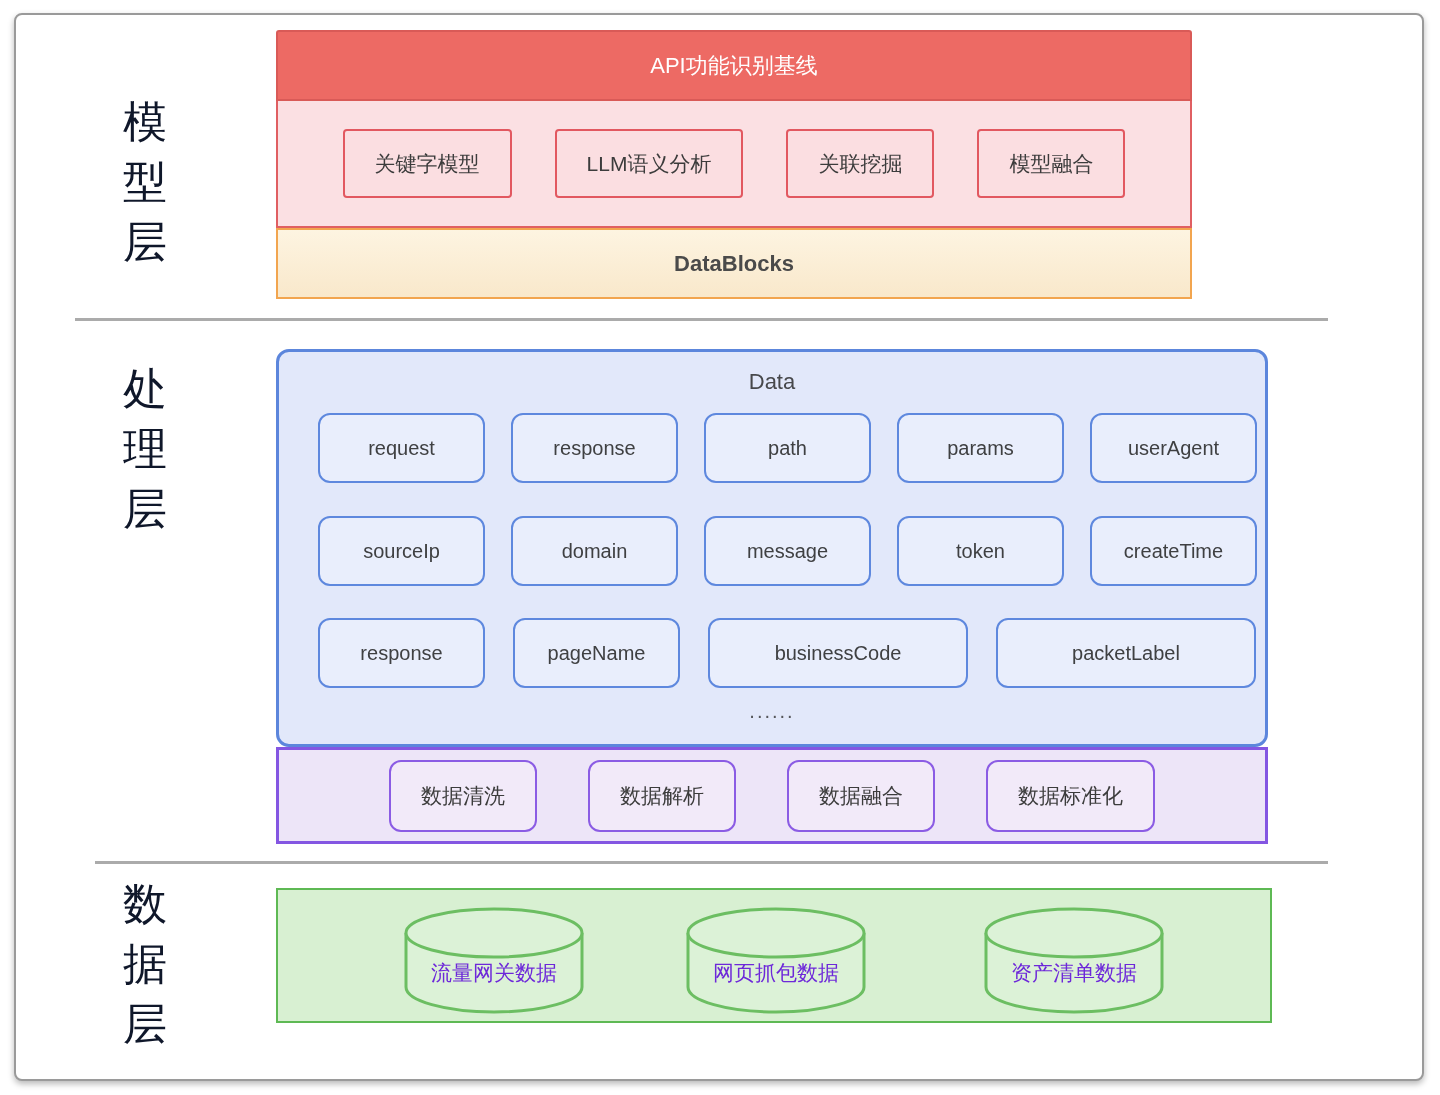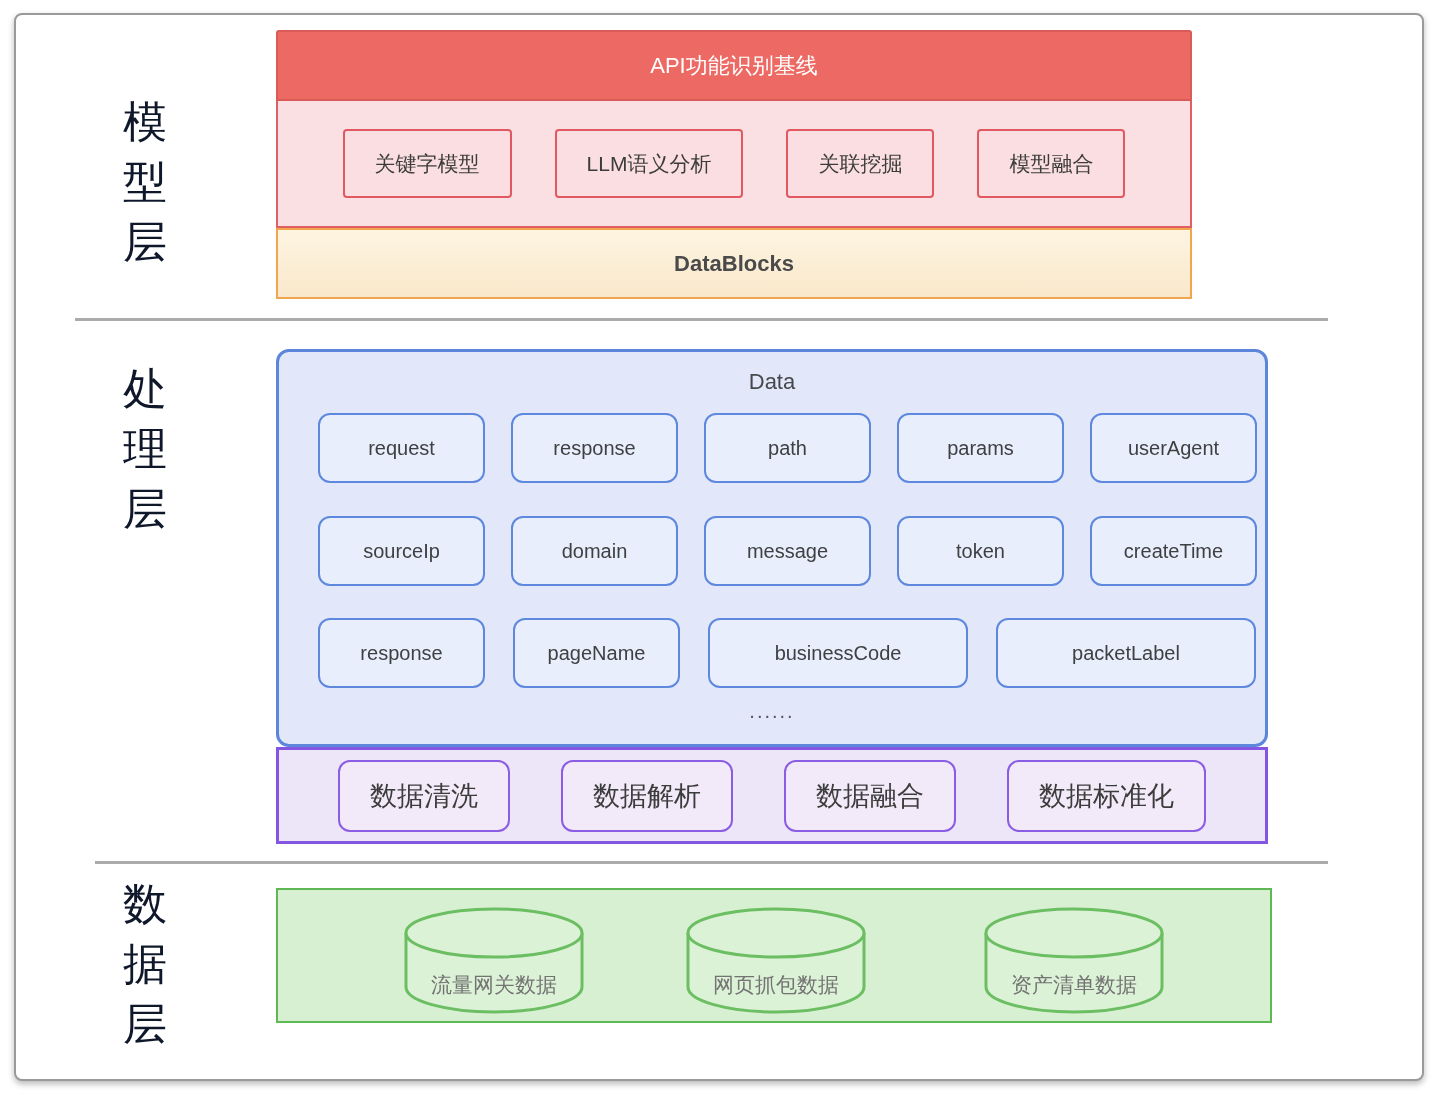--- a/index.html
+++ b/index.html
@@ -24,28 +24,28 @@
   .field-row{position:absolute;left:19px;display:flex;gap:26px;padding-left:20px;}
   .row-1{top:61px;}
   .row-2{top:164px;}
   .row-3{top:266px;gap:28px;}
   .field-box{height:70px;display:flex;align-items:center;justify-content:center;background:var(--blue-box-bg,#e9eefc);border:2.5px solid var(--blue-box-border,#5e88de);border-radius:12px;font-size:20px;color:#3f4042;box-sizing:border-box;}
   .fw-s{width:167px;}
   .fw-l{width:260px;}
   .more-dots{position:absolute;left:0;right:0;top:348px;text-align:center;font-size:20px;letter-spacing:2px;color:#55565a;}
 
   .purple-section{position:absolute;left:276px;top:747px;width:992px;height:97px;background:var(--purple-bg,#ede5f8);border:3px solid var(--purple-border,#8456e2);box-sizing:border-box;display:flex;align-items:center;justify-content:center;gap:51px;}
-  .step-box{height:68px;padding:0 30px;display:flex;align-items:center;justify-content:center;background:var(--purple-box-bg,#f2eaf9);border:2.5px solid var(--purple-box-border,#8b5ce4);border-radius:12px;font-size:27px;}
+  .step-box{height:68px;padding:0 30px;display:flex;align-items:center;justify-content:center;background:var(--purple-box-bg,#f2eaf9);border:2.5px solid var(--purple-box-border,#8b5ce4);border-radius:12px;font-size:21px;}
 
   
   .green-section{position:absolute;left:276px;top:888px;width:996px;height:135px;background:var(--green-bg,#d8f0d2);border:2.5px solid var(--green-border,#5eb954);box-sizing:border-box;}
   .cylinder{position:absolute;top:17px;width:184px;height:108px;}
   .cylinder svg{position:absolute;left:0;top:0;}
   .cyl-shape{fill:var(--cylinder-fill,#dcf2d7);stroke:var(--cylinder-stroke,#6cbe62);stroke-width:3;}
-  .cyl-label{position:absolute;left:-30px;right:-30px;top:64px;text-align:center;font-size:21px;color:#737373;}
+  .cyl-label{position:absolute;left:-30px;right:-30px;top:52px;text-align:center;font-size:21px;color:#6d28d9;}
   .cyl-1{left:124px;}
   .cyl-2{left:406px;}
   .cyl-3{left:704px;}
 </style>
 </head>
 <body>
 
 <div class="stage">
   <div class="card"></div>
 

